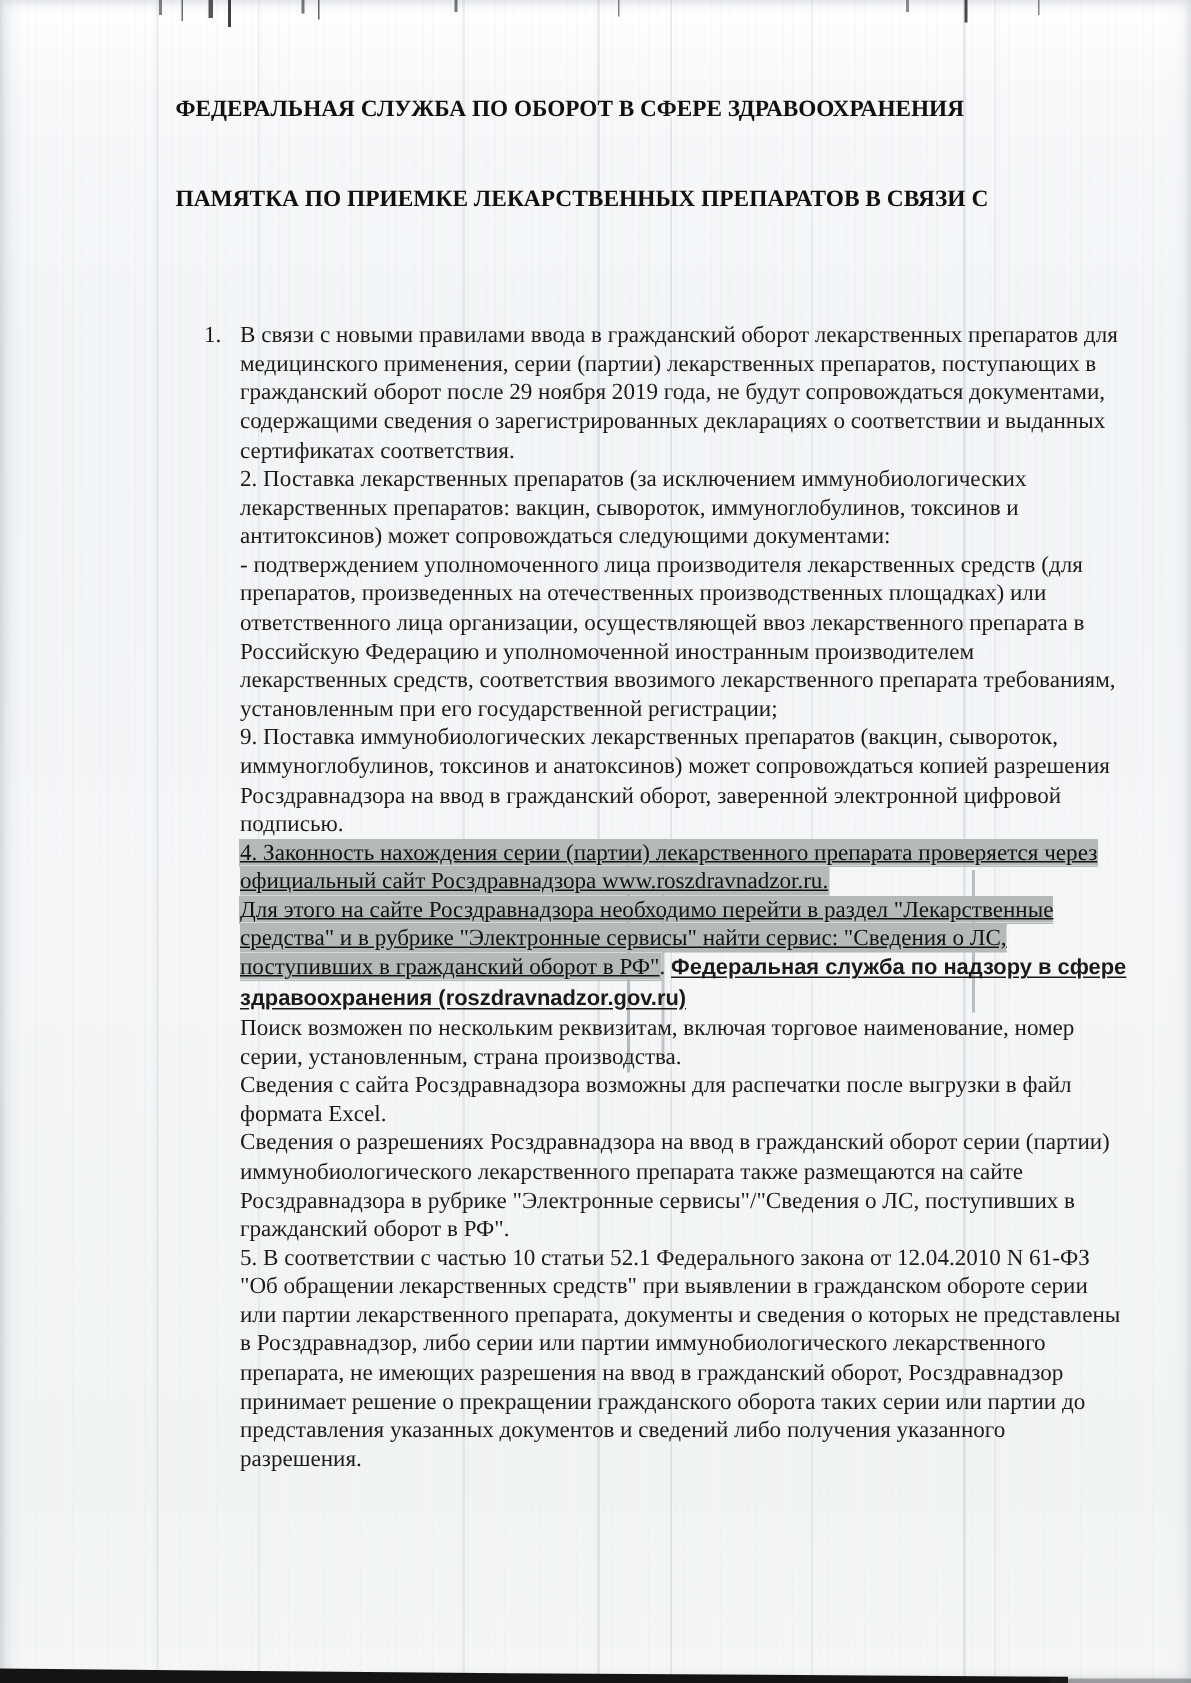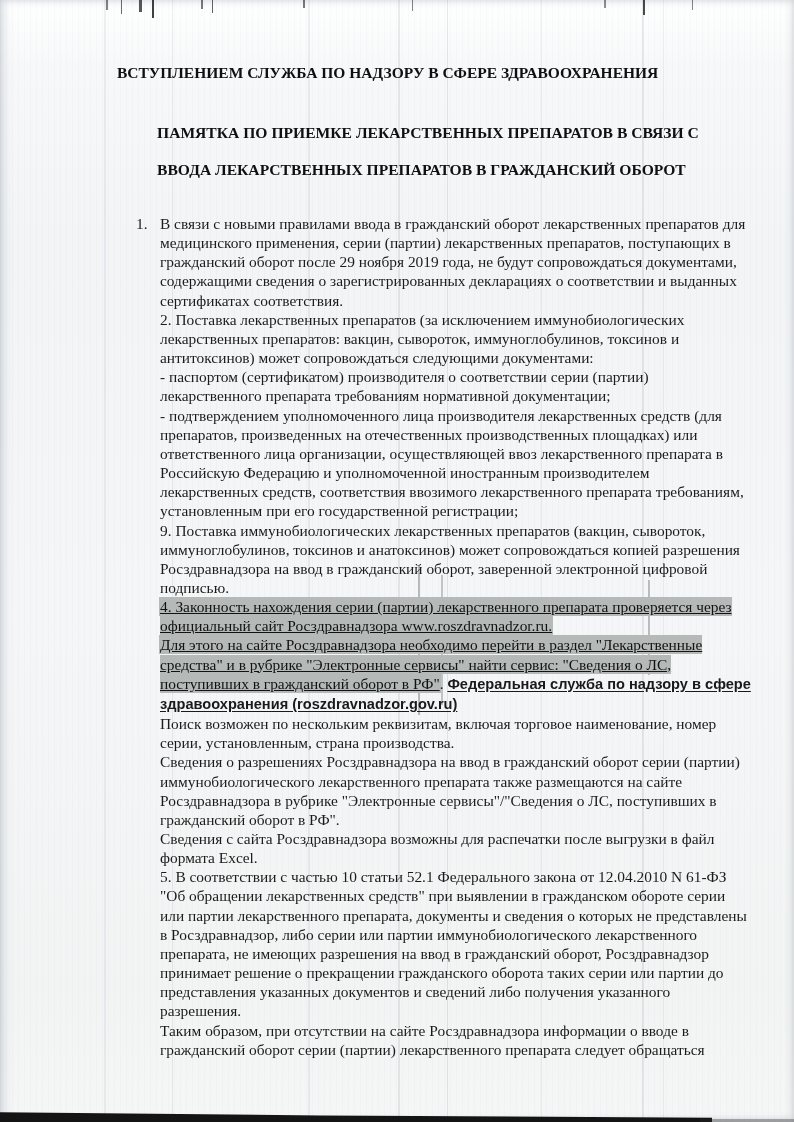--- a/index.html
+++ b/index.html
@@ -12,21 +12,21 @@
     font-family:"Liberation Serif", serif;
     color:#1c1c1c;
   }
   
   .streak { position:absolute; top:0; pointer-events:none; }
   .tick   { position:absolute; top:0;  pointer-events:none; background:#1d1f22; }
   
   .header { position:absolute; left:117px; top:64px; font-weight:bold; font-size:15.5px; line-height:18.5px; color:#101010; white-space:nowrap; }
   
   .doc-title { position:absolute; left:117px; top:105px; font-weight:bold; font-size:15.6px; color:#101010; }
-  .doc-title > div { height:37px; display:flex; align-items:flex-end; white-space:nowrap;margin-left:40px; }
+  .doc-title > div { height:37px; display:flex; align-items:flex-end; white-space:nowrap; }
   
   .doc-body { position:absolute; left:160px; top:214px; width:591px; font-size:15.4px; line-height:19.15px; color:#1b1b1b; }
   .doc-body p { margin:0; position:relative; }
   .marker { position:absolute; left:-24px; top:0; }
   .hl { background:#b5b9b8; color:#121212; box-shadow: 0 0 0 1px #b5b9b8; text-decoration: underline; }
   .doc-link {
     font-family:"Liberation Sans", sans-serif; font-size:14.6px; font-weight:600;
     color:#1a1a1a; text-decoration:underline; text-underline-offset:2px; cursor:pointer;
   }
   
@@ -62,38 +62,35 @@
     <div class="tick" style="left:201px; width:2px; height:9px;  opacity:.6;"></div>
     <div class="tick" style="left:212px; width:1px; height:13px; opacity:.7;"></div>
     <div class="tick" style="left:303px; width:2px; height:8px;  opacity:.6;"></div>
     <div class="tick" style="left:412px; width:1px; height:11px; opacity:.55;"></div>
     <div class="tick" style="left:604px; width:2px; height:8px;  opacity:.5;"></div>
     <div class="tick" style="left:643px; width:2px; height:15px; opacity:.8;"></div>
     <div class="tick" style="left:692px; width:1px; height:10px; opacity:.55;"></div>
   </div>
 
   <div class="header">
-    <div>ВСТУПЛЕНИЕМ СЛУЖБА ПО НАДЗОРУ В СФЕРЕ ЗДРАВООХРАНЕНИЯ</div>
+    <div>ФЕДЕРАЛЬНАЯ СЛУЖБА ПО ОБОРОТ В СФЕРЕ ЗДРАВООХРАНЕНИЯ</div>
   </div>
 
   <div class="doc-title">
     <div>ПАМЯТКА ПО ПРИЕМКЕ ЛЕКАРСТВЕННЫХ ПРЕПАРАТОВ В СВЯЗИ С</div>
-    <div>ВВОДА ЛЕКАРСТВЕННЫХ ПРЕПАРАТОВ В ГРАЖДАНСКИЙ ОБОРОТ</div>
   </div>
 
   <div class="doc-body">
       <p><span class="marker">1.</span><span class="txt">В связи с новыми правилами ввода в гражданский оборот лекарственных препаратов для медицинского применения, серии (партии) лекарственных препаратов, поступающих в гражданский оборот после 29 ноября 2019 года, не будут сопровождаться документами, содержащими сведения о зарегистрированных декларациях о соответствии и выданных сертификатах соответствия.</span></p>
       <p><span class="txt">2. Поставка лекарственных препаратов (за исключением иммунобиологических лекарственных препаратов: вакцин, сывороток, иммуноглобулинов, токсинов и антитоксинов) может сопровождаться следующими документами:</span></p>
-      <p><span class="txt">- паспортом (сертификатом) производителя о соответствии серии (партии) лекарственного препарата требованиям нормативной документации;</span></p>
       <p><span class="txt">- подтверждением уполномоченного лица производителя лекарственных средств (для препаратов, произведенных на отечественных производственных площадках) или ответственного лица организации, осуществляющей ввоз лекарственного препарата в Российскую Федерацию и уполномоченной иностранным производителем лекарственных средств, соответствия ввозимого лекарственного препарата требованиям, установленным при его государственной регистрации;</span></p>
       <p><span class="txt">9. Поставка иммунобиологических лекарственных препаратов (вакцин, сывороток, иммуноглобулинов, токсинов и анатоксинов) может сопровождаться копией разрешения Росздравнадзора на ввод в гражданский оборот, заверенной электронной цифровой подписью.</span></p>
       <p><span class="hl">4. Законность нахождения серии (партии) лекарственного препарата проверяется через официальный сайт Росздравнадзора www.roszdravnadzor.ru.</span></p>
       <p><span class="hl">Для этого на сайте Росздравнадзора необходимо перейти в раздел "Лекарственные средства" и в рубрике "Электронные сервисы" найти сервис: "Сведения о ЛС, поступивших в гражданский оборот в РФ"</span><span class="txt">. </span><a class="doc-link">Федеральная служба по надзору в сфере здравоохранения (roszdravnadzor.gov.ru)</a></p>
       <p><span class="txt">Поиск возможен по нескольким реквизитам, включая торговое наименование, номер серии, установленным, страна производства.</span></p>
+      <p><span class="txt">Сведения с сайта Росздравнадзора возможны для распечатки после выгрузки в файл формата Excel.</span></p>
       <p><span class="txt">Сведения о разрешениях Росздравнадзора на ввод в гражданский оборот серии (партии) иммунобиологического лекарственного препарата также размещаются на сайте Росздравнадзора в рубрике "Электронные сервисы"/"Сведения о ЛС, поступивших в гражданский оборот в РФ".</span></p>
-      <p><span class="txt">Сведения с сайта Росздравнадзора возможны для распечатки после выгрузки в файл формата Excel.</span></p>
       <p><span class="txt">5. В соответствии с частью 10 статьи 52.1 Федерального закона от 12.04.2010 N 61-ФЗ "Об обращении лекарственных средств" при выявлении в гражданском обороте серии или партии лекарственного препарата, документы и сведения о которых не представлены в Росздравнадзор, либо серии или партии иммунобиологического лекарственного препарата, не имеющих разрешения на ввод в гражданский оборот, Росздравнадзор принимает решение о прекращении гражданского оборота таких серии или партии до представления указанных документов и сведений либо получения указанного разрешения.</span></p>
-      <p><span class="txt">Таким образом, при отсутствии на сайте Росздравнадзора информации о вводе в гражданский оборот серии (партии) лекарственного препарата следует обращаться</span></p>
     </div>
 
   <div class="bottom-edge"></div>
   <div class="bottom-edge-fade"></div>
 </div>
 
 </body></html>

